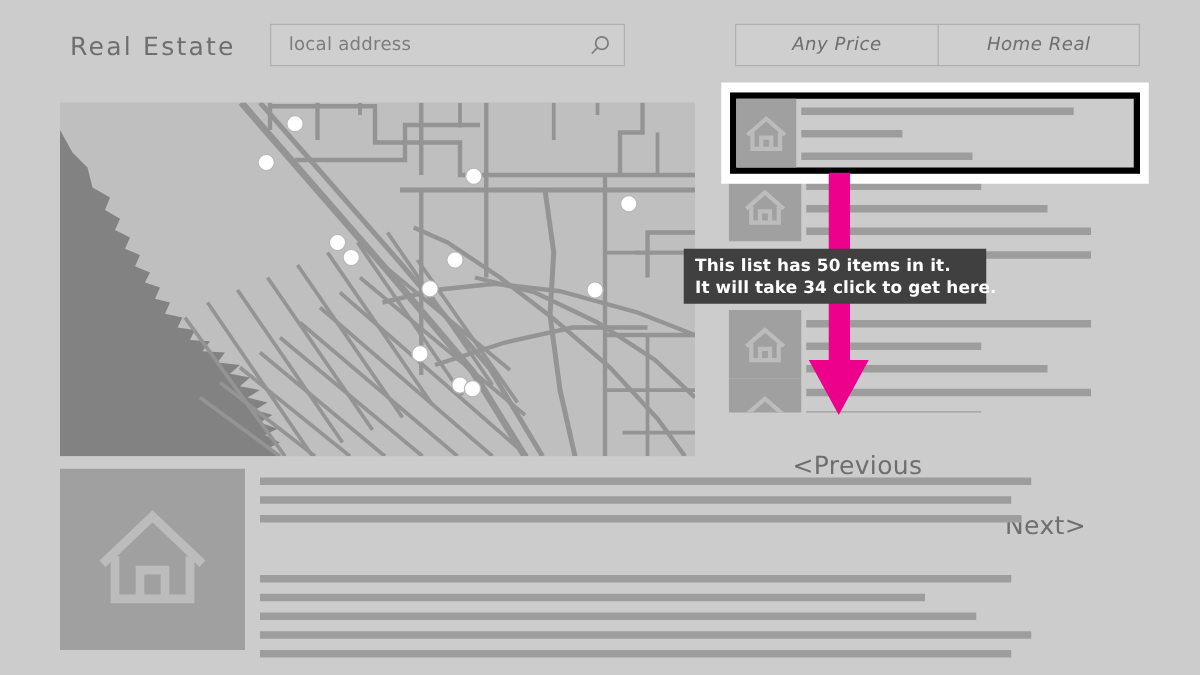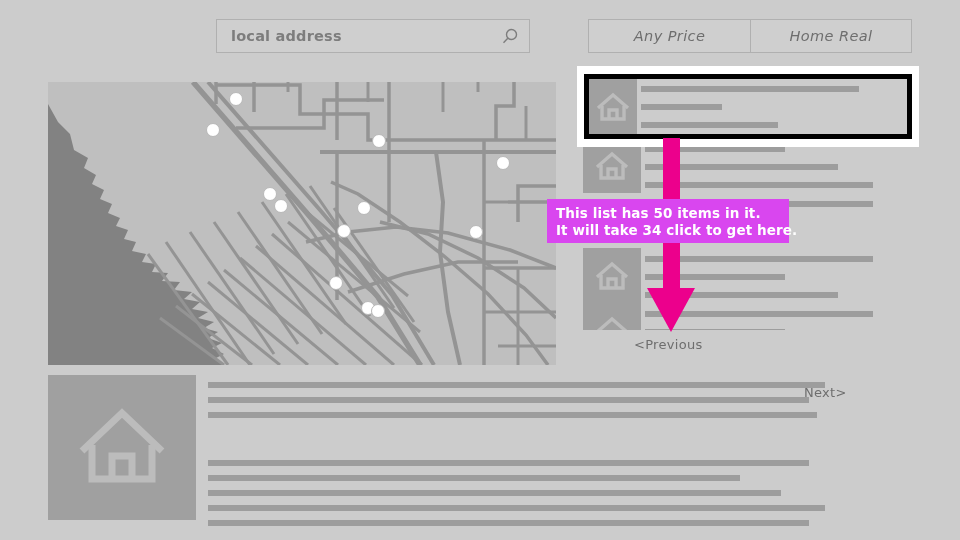--- a/index.html
+++ b/index.html
@@ -29,26 +29,25 @@
     top: 25px;
     font-size: 20px;
     letter-spacing: 1.8px;
     color: #6e6e6e;
     white-space: nowrap;
   }
   #search-box {
     position: absolute;
     left: 216px;
     top: 19px;
-    width: 314px;
+    width: 284px;
     height: 34px;
     border: 1px solid #b0b0b0;
     background: #cfcfcf;
     box-sizing: border-box;
-    font-weight: bold;
   }
   #search-input-text {
     position: absolute;
     left: 14px;
     top: 8px;
     font-size: 14.5px;
     color: #7d7d7d;
     letter-spacing: .2px;
     white-space: nowrap;
   }
@@ -149,22 +148,22 @@
     left: 0; top: 0;
     width: 48px;
     height: 55px;
   }
   #selected-item .thumb svg { left: 6px; top: 12px; }
   #selected-item .lines { left: 52px; top: 0; }
 
   
   .pager-link {
     position: absolute;
-    top: 337px;
-    font-size: 13px;
+    top: 360px;
+    font-size: 20px;
     color: #6e6e6e;
     letter-spacing: .3px;
     white-space: nowrap;
   }
   #pager-prev { left: 634px; }
   #pager-next { left: 804px; margin-top: 48px; }
 
   
   #annotation-arrow {
     position: absolute;
@@ -172,21 +171,21 @@
     top: 138px;
     width: 52px;
     height: 196px;
   }
   #callout {
     position: absolute;
     left: 547px;
     top: 199px;
     width: 242px;
     height: 44px;
-    background: #d946ef;
+    background: #404040;
     padding: 6px 0 0 9px;
     box-sizing: border-box;
   }
   #callout div {
     color: #ffffff;
     font-size: 13.5px;
     font-weight: bold;
     line-height: 17px;
     letter-spacing: .1px;
     white-space: nowrap;
@@ -214,20 +213,21 @@
     left: 0;
     height: 6px;
     background: #9d9d9d;
   }
 </style>
 </head>
 <body>
 
 <div id="app">
 
+  <div id="brand">Real Estate</div>
 
   <div id="search-box">
     <div id="search-input-text">local address</div>
     <svg id="search-icon" viewBox="0 0 20 20">
       <circle cx="11.5" cy="7.5" r="5" fill="none" stroke="#7d7d7d" stroke-width="1.4"></circle>
       <line x1="7.8" y1="11.3" x2="3.5" y2="15.8" stroke="#7d7d7d" stroke-width="1.4"></line>
     </svg>
   </div>
 
   <div class="filter-bar">

